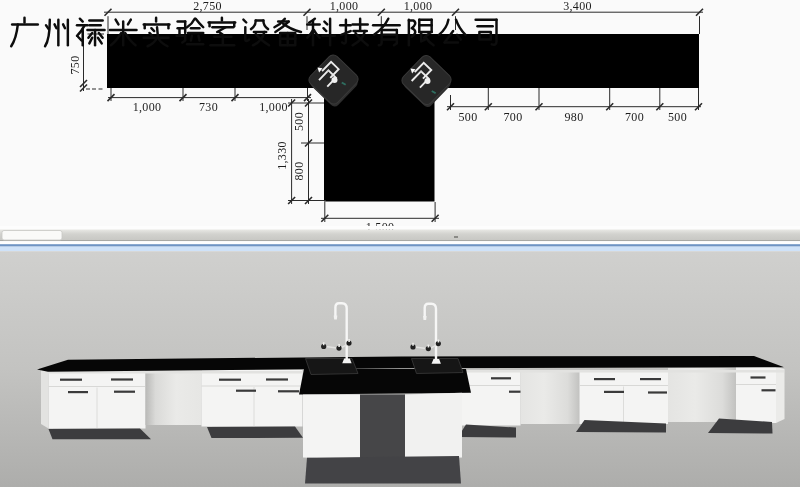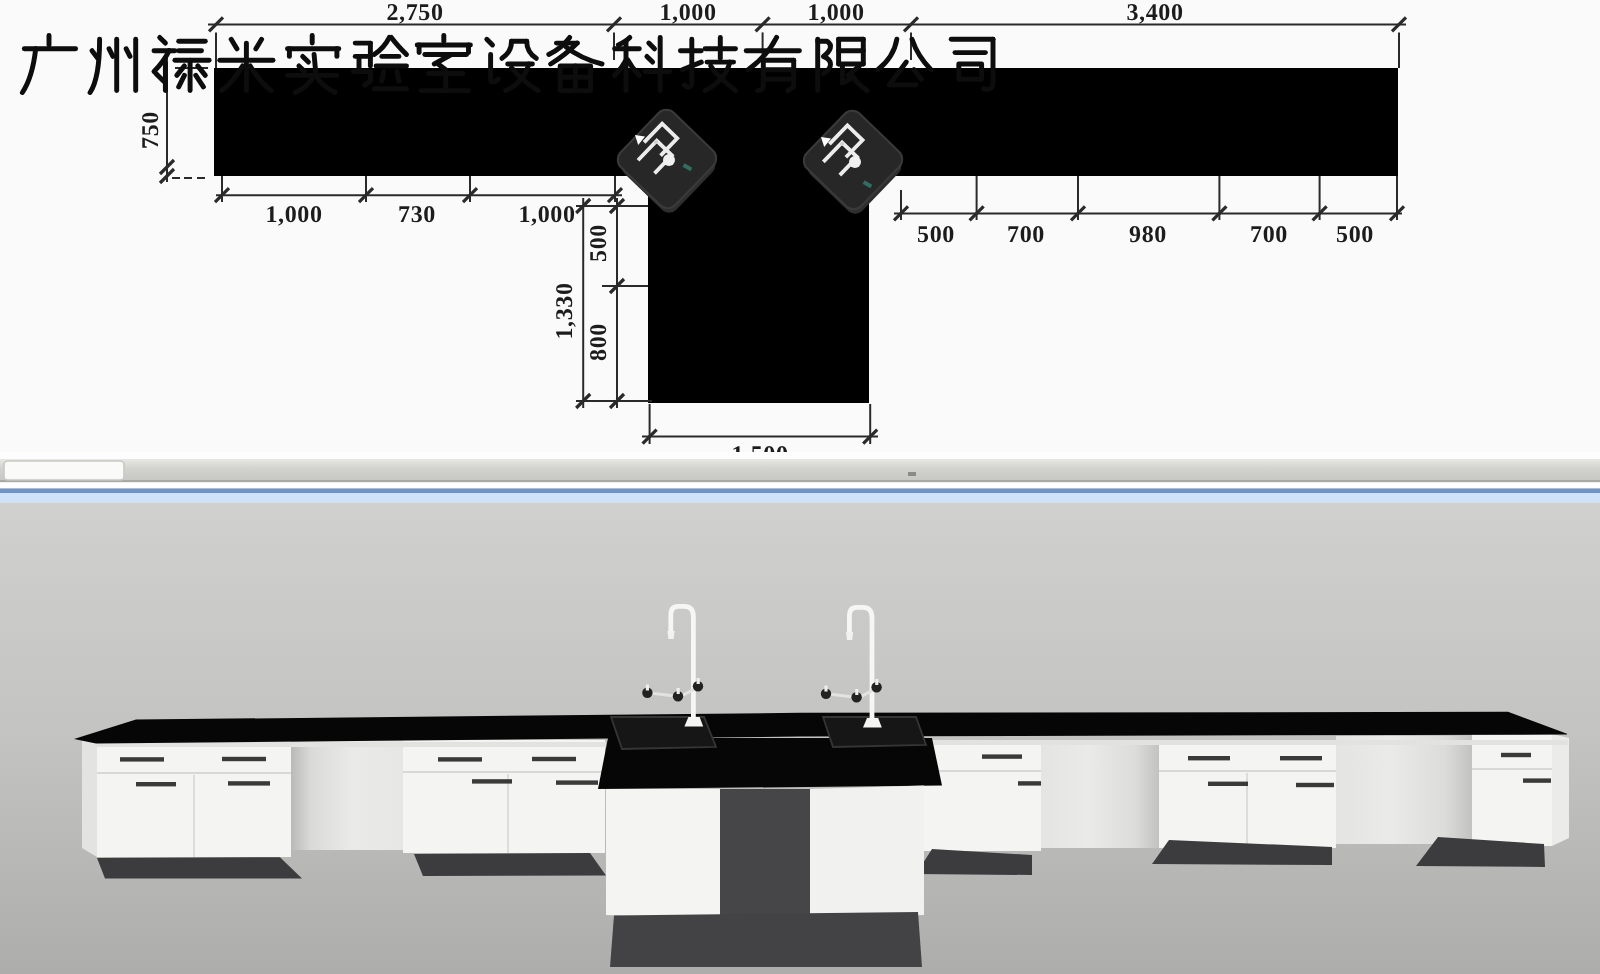--- a/index.html
+++ b/index.html
@@ -1,16 +1,16 @@
 <!DOCTYPE html>
 <html><head>
 <meta charset="utf-8">
 <style>
 html,body{margin:0;padding:0;background:#fff;}
-#page{position:relative;width:800px;height:487px;overflow:hidden;font-family:"Liberation Serif",serif;font-weight:bold;}
+#page{position:relative;width:800px;height:487px;overflow:hidden;font-family:"Liberation Serif",serif;}
 svg{display:block;}
 .dim{font-family:"Liberation Serif",serif;font-size:12px;fill:#1c1c1c;letter-spacing:0.3px;}
 </style>
 </head>
 <body>
 <div id="page">
 <svg width="800" height="487" viewBox="0 0 800 487">
 <defs>
 <linearGradient id="vpbg" x1="0" y1="0" x2="0" y2="1">
 <stop offset="0" stop-color="#d0d0ce"></stop>

